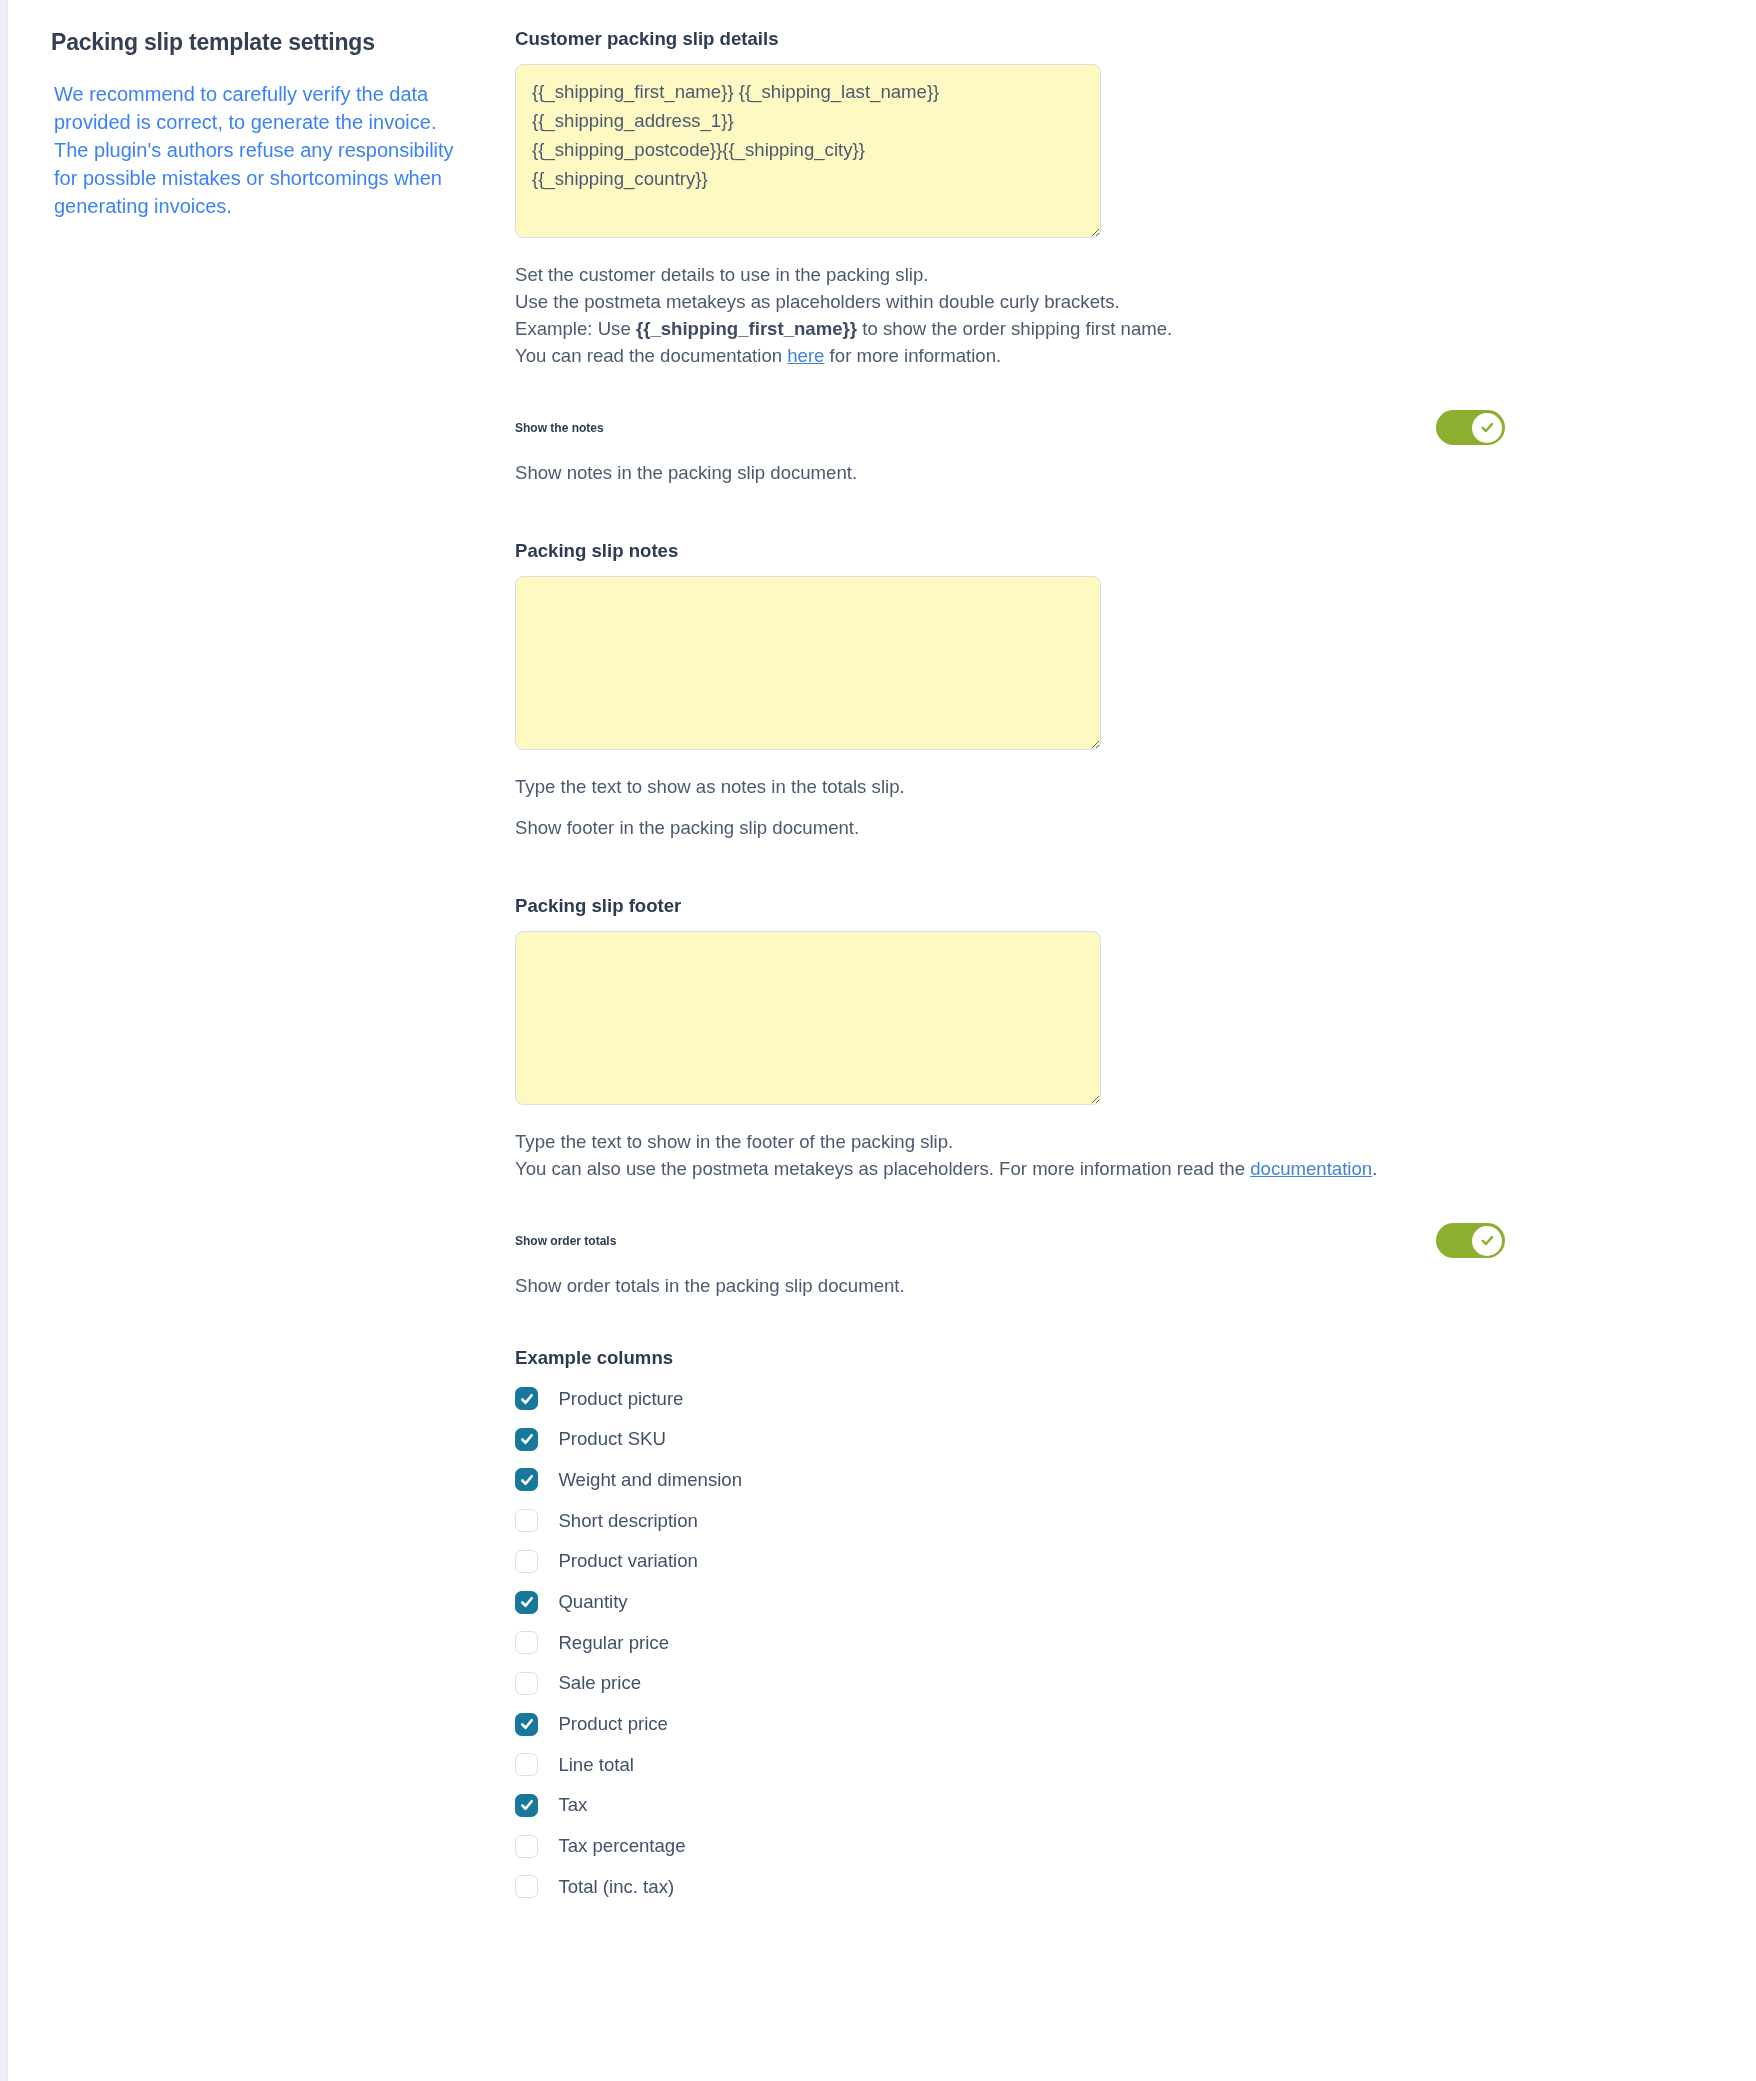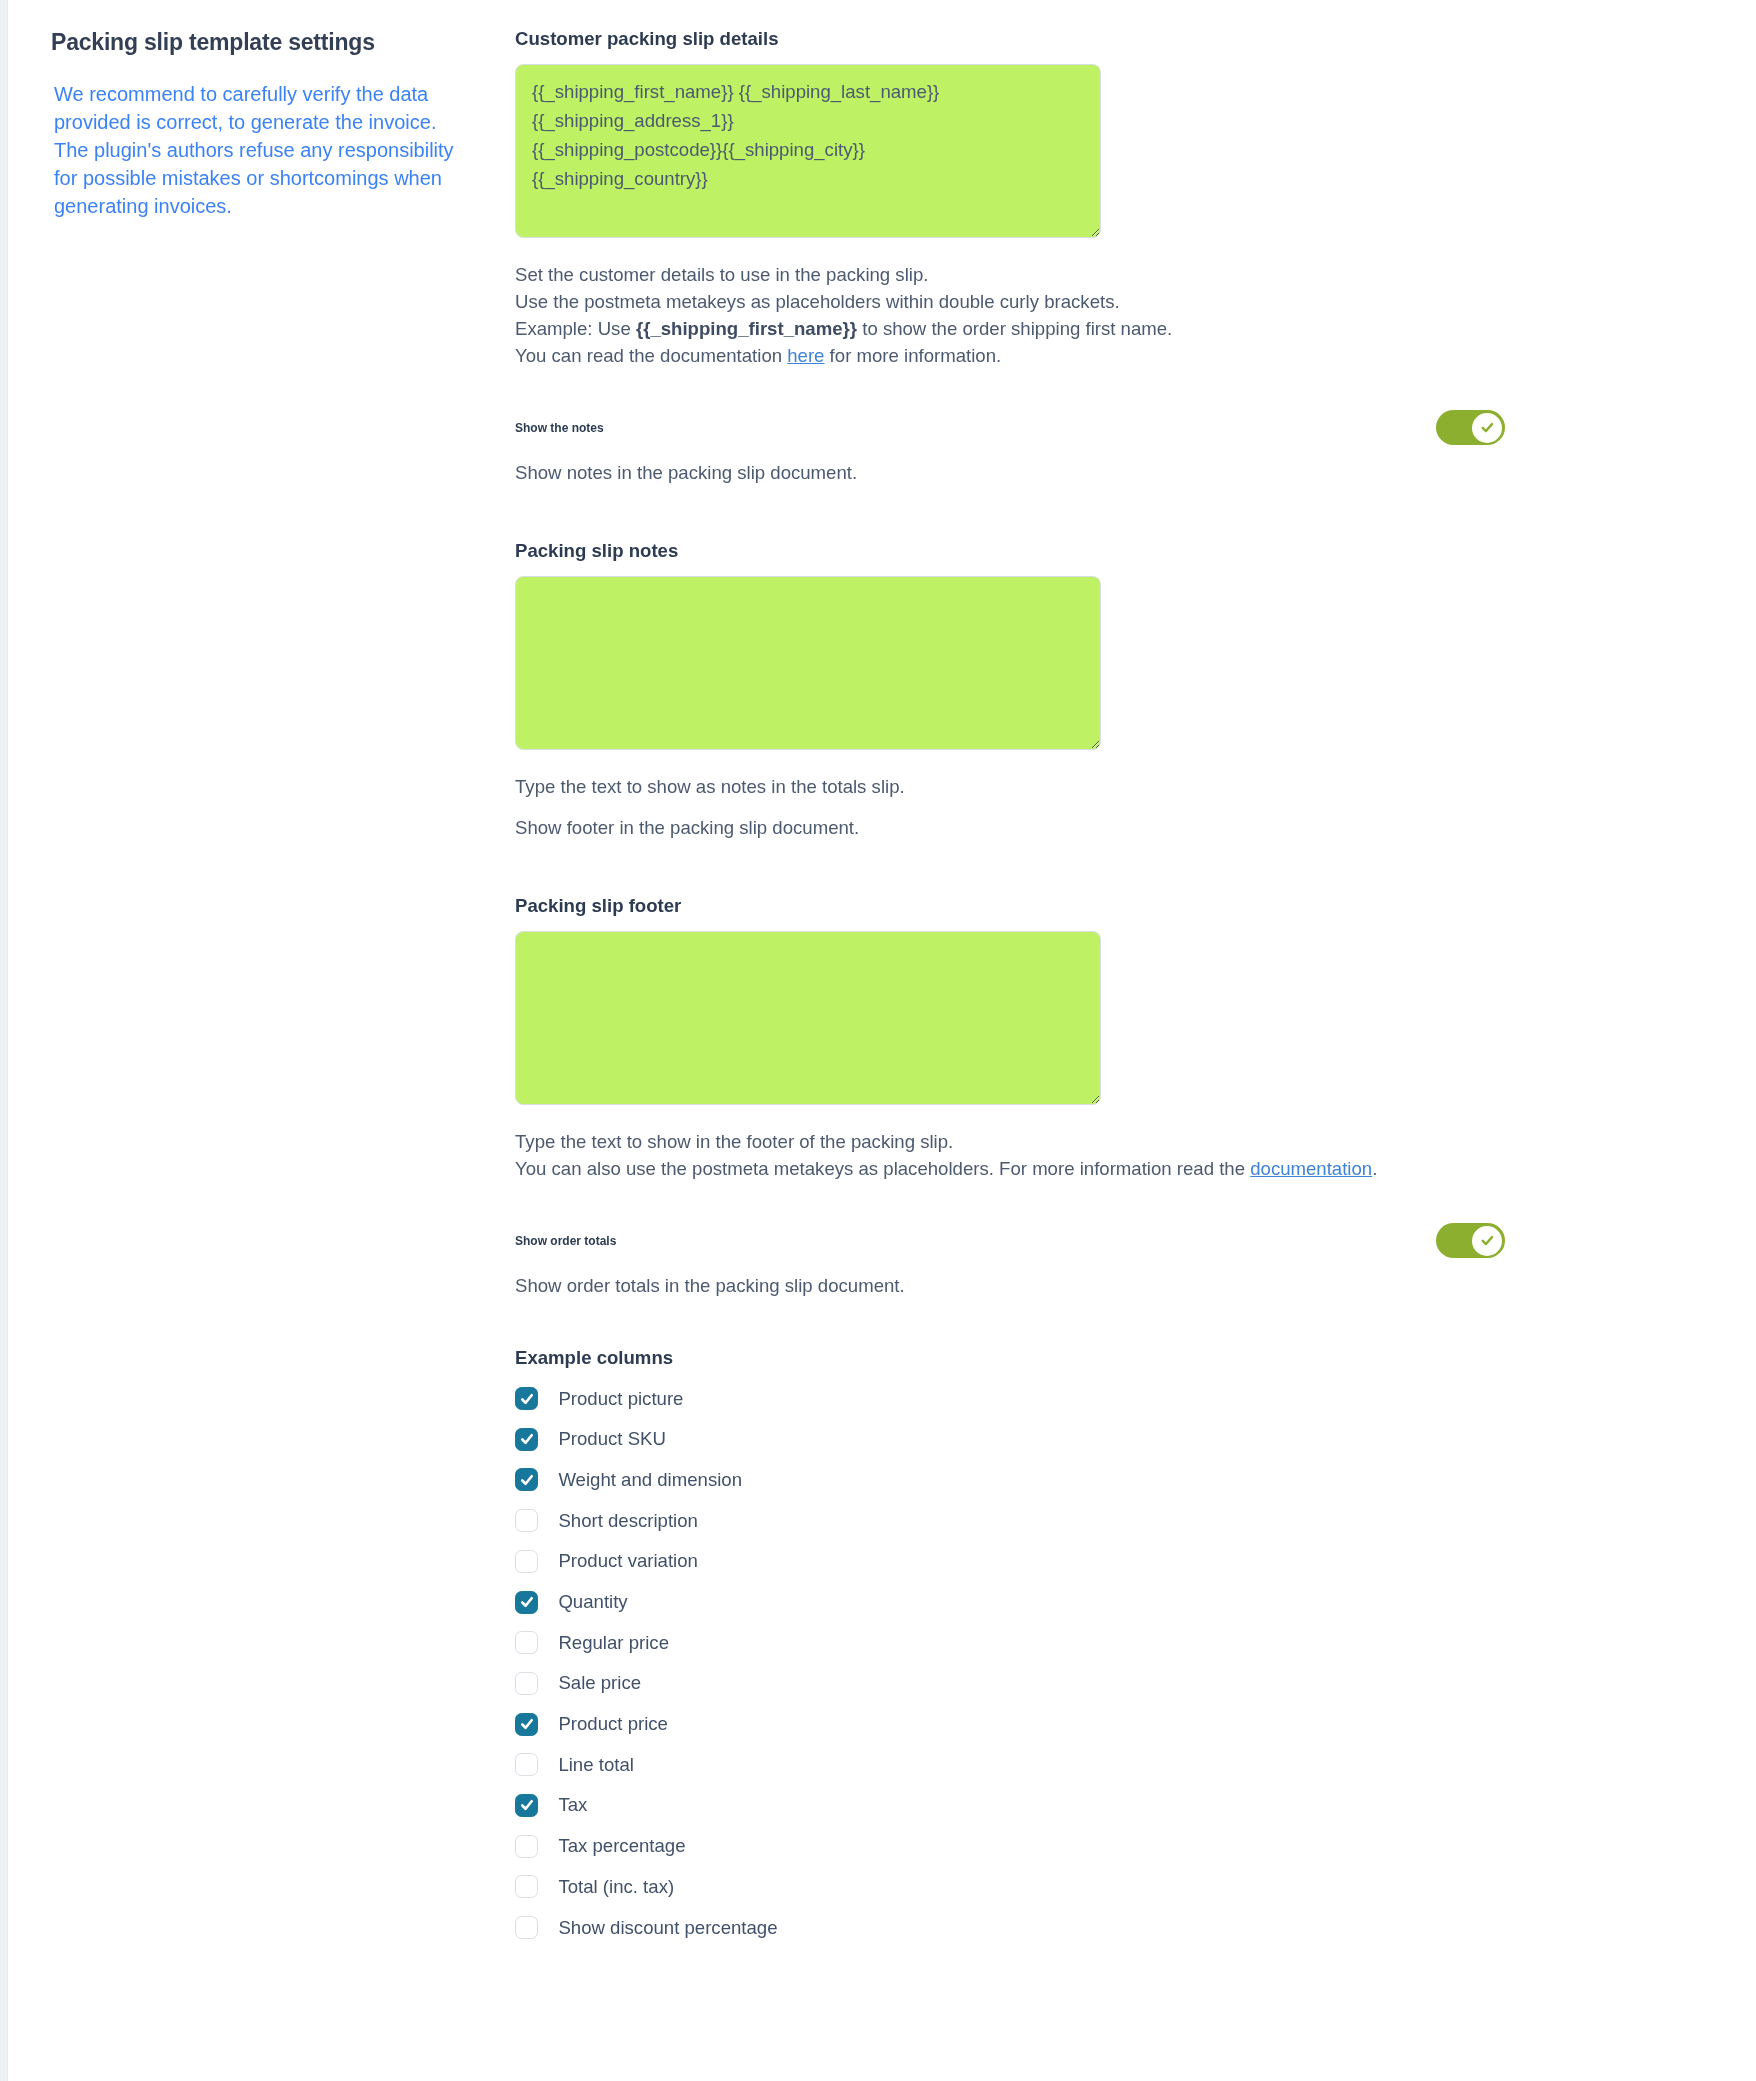--- a/index.html
+++ b/index.html
@@ -50,21 +50,21 @@
     color: #2c3b52;
   }
   textarea.field-input {
     display: block;
     width: 586px;
     height: 174px;
     margin-top: 14px;
     padding: 12px 16px;
     border: 0.9px solid #d9dee5;
     border-radius: 8.3px;
-    background: #bef264;
+    background: #fef9c3;
     font-family: "Liberation Sans", sans-serif;
     font-size: 18.6px;
     line-height: 29px;
     color: #4c5a70;
     resize: vertical;
     outline: none;
   }
   .help {
     margin-top: 23px;
     font-size: 18.6px;
@@ -307,24 +307,18 @@
     <span class="vc-item-label">Tax percentage</span>
   </div>
 
   <div class="vc-row">
     <div class="checkbox">
       
     </div>
     <span class="vc-item-label">Total (inc. tax)</span>
   </div>
 
-  <div class="vc-row">
-    <div class="checkbox">
-      
-    </div>
-    <span class="vc-item-label">Show discount percentage</span>
-  </div>
 </div>
     </div>
 
   </div>
 </div>
 
 
 </body></html>

